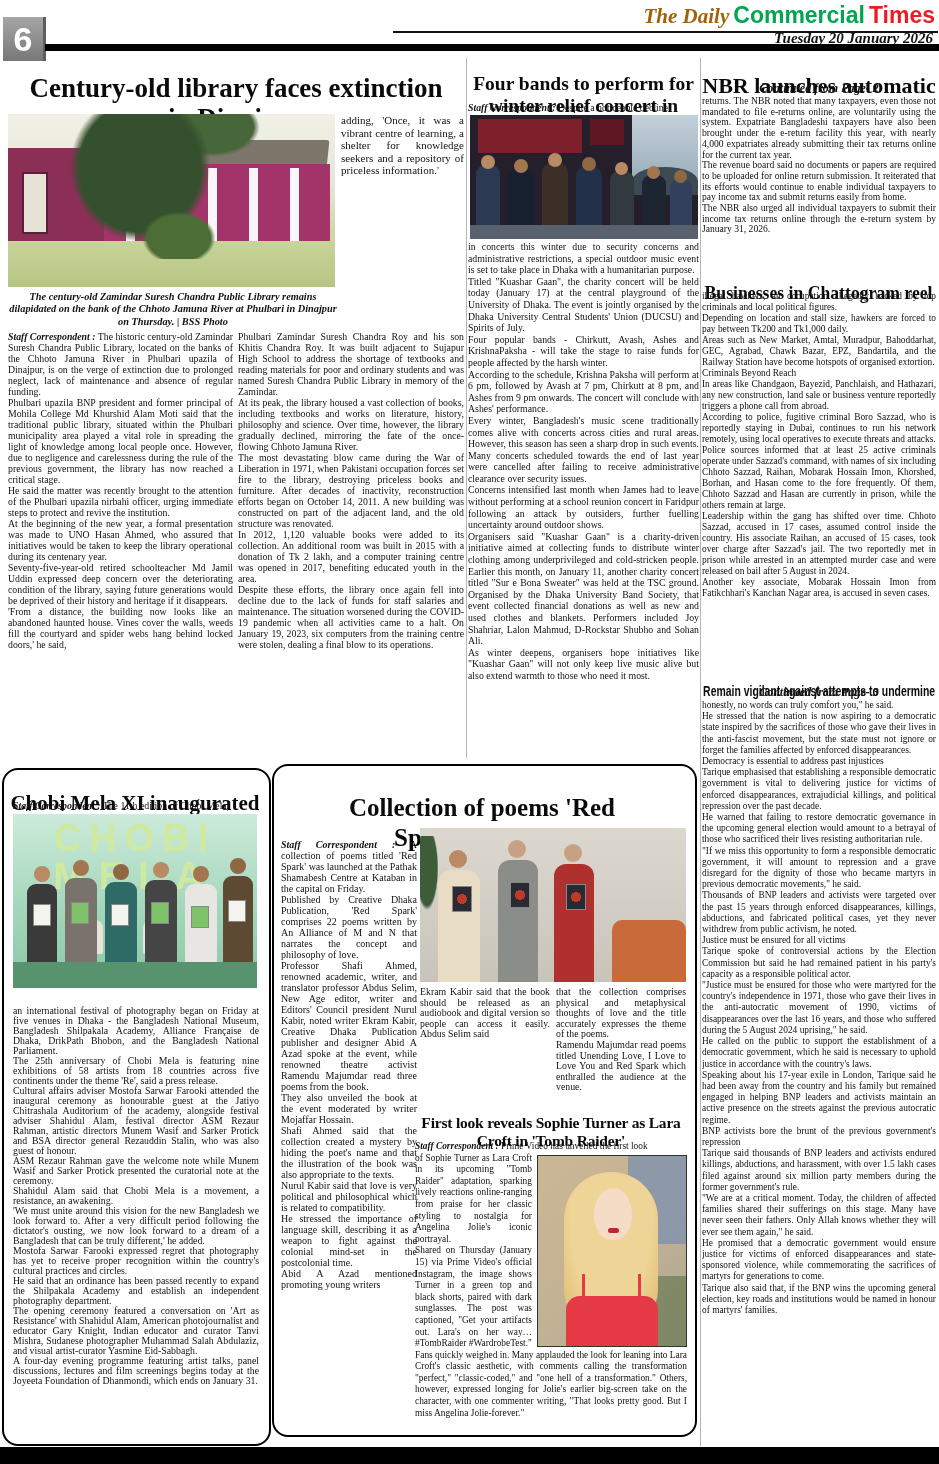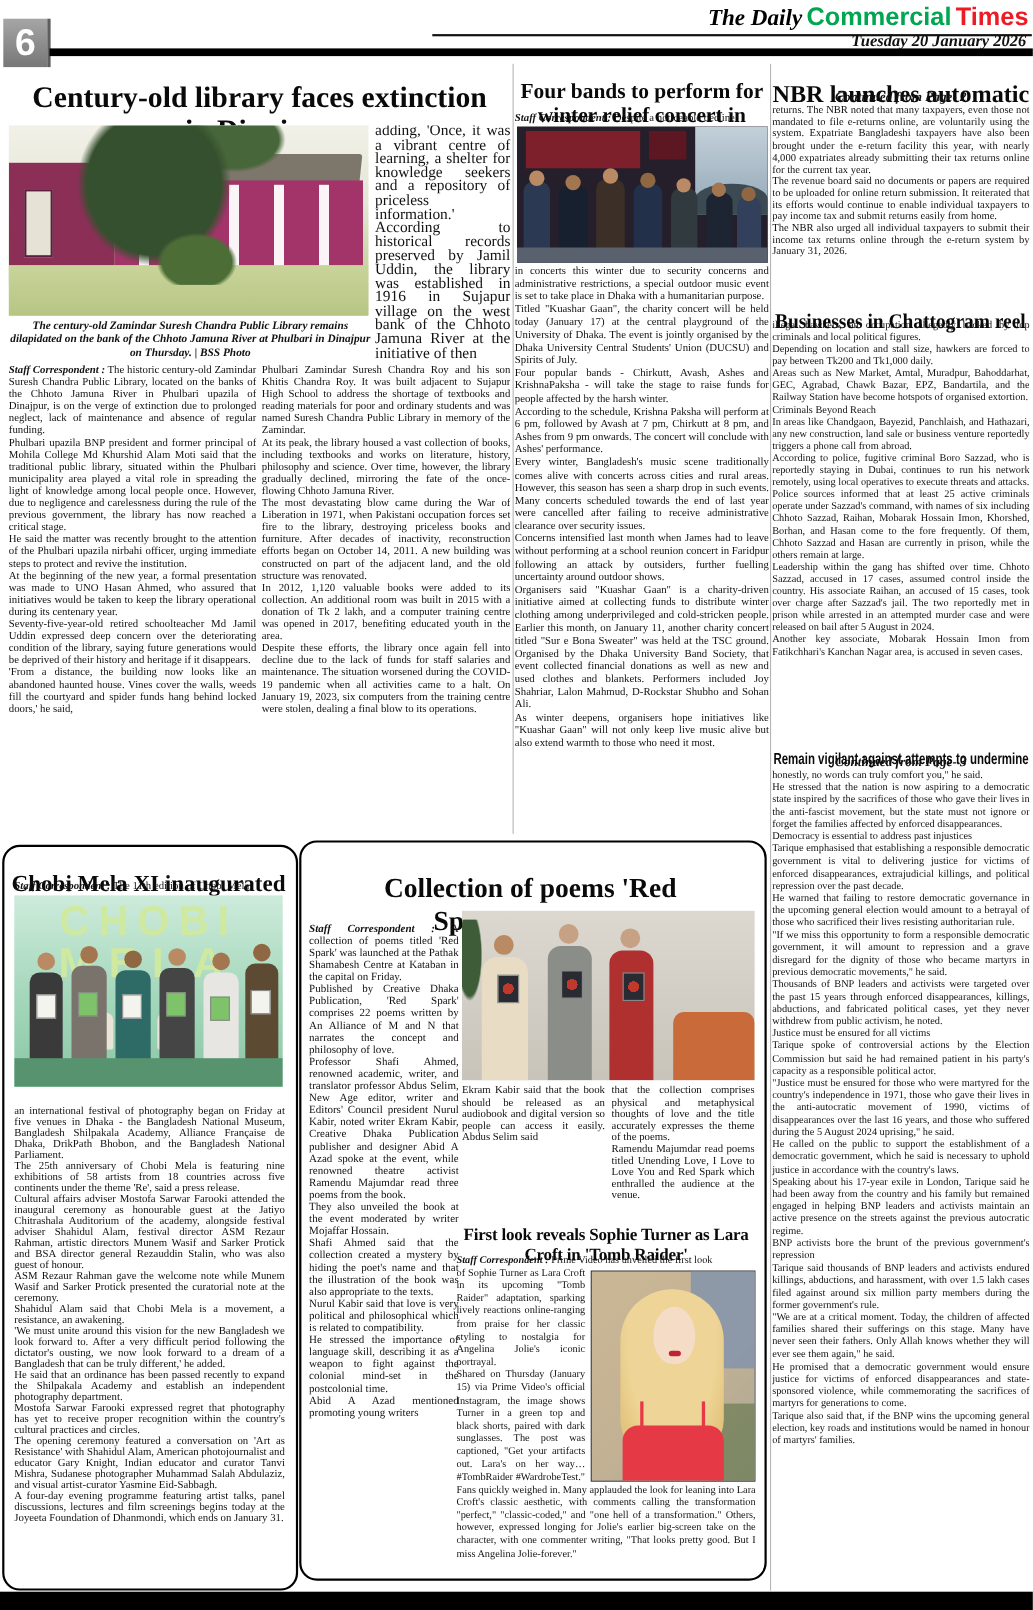--- a/index.html
+++ b/index.html
@@ -15,21 +15,21 @@
   .photo{overflow:hidden;background:#ccc;}
   .fig{position:absolute;border-radius:9px 9px 0 0;}
   .head{position:absolute;border-radius:50%;}
   .book{position:absolute;background:#f4f4ee;border:1px solid #888;}
 
   
   #pgnum{left:3px;top:17px;width:40px;height:44px;background:linear-gradient(180deg,#a6a6a6,#777);
          color:#fff;font:bold 34px/44px "Liberation Sans",sans-serif;text-align:center;
          border-right:3px solid #5e5e5e;}
   #masthead{right:4px;top:2px;text-align:right;white-space:nowrap;}
-  #mast-prefix{font:bold italic 21px "Liberation Serif",serif;font-style:italic;color:#000000;margin-top:20px;}
+  #mast-prefix{font:bold italic 21px "Liberation Serif",serif;font-style:italic;color:#a16207;margin-top:20px;}
   #mast-green,#mast-red{font:bold 23px "Liberation Sans",sans-serif;}
   #mast-rule{left:393px;top:31px;width:545px;height:2px;background:#111;}
   #issue-date{right:6px;top:30px;font:bold 15px "Liberation Serif",serif;font-style:italic;}
   #top-bar{left:45px;top:44px;width:894px;height:7px;background:#000;}
   #bottom-bar{left:0;top:1447px;width:939px;height:17px;background:#000;}
   #rule1{left:466px;top:58px;height:700px;}
   #rule2{left:700px;top:58px;height:1388px;}
 
   
   #lib-h{left:26px;top:56px;width:420px;font-size:27px;line-height:1.1;}
@@ -43,21 +43,21 @@
   .lp-door{position:absolute;left:14px;top:58px;width:22px;height:58px;background:#e7e2d6;border:2px solid #5a1f3c;}
   .lp-tree1{position:absolute;left:52px;top:-8px;width:160px;height:146px;
      background:radial-gradient(ellipse at 50% 42%,#35502e 0 54%,rgba(0,0,0,0) 62%);}
   .lp-tree2{position:absolute;left:150px;top:-22px;width:110px;height:70px;
      background:radial-gradient(ellipse at 50% 50%,#47663a 0 52%,rgba(0,0,0,0) 60%);}
   .lp-palmtrunk{position:absolute;left:208px;top:-4px;width:4px;height:40px;background:#6d6a58;}
   .lp-grass{position:absolute;left:0;bottom:0;width:100%;height:46px;
      background:linear-gradient(180deg,#c8d49a,#b7c583);}
   .lp-bush{position:absolute;left:128px;bottom:28px;width:86px;height:52px;
      background:radial-gradient(ellipse at 50% 60%,#4c6d36 0 52%,rgba(0,0,0,0) 60%);}
-  #lib-side{left:341px;top:114px;width:123px;height:216px;font-size:14px;line-height:12.6px;}
+  #lib-side{left:341px;top:114px;width:123px;height:216px;font-size:11px;line-height:12.6px;}
   #lib-caption{left:8px;top:291px;width:330px;font-weight:bold;font-style:italic;
      font-size:10.3px;line-height:1.2;text-align:center;}
   #lib-col1{left:8px;top:331px;width:225px;height:430px;font-size:9.8px;line-height:11px;}
   #lib-col2{left:238px;top:331px;width:226px;height:376px;font-size:9.8px;line-height:11px;}
 
   
   #con-h{left:468px;top:57px;width:231px;font-size:19.5px;line-height:1.12;}
   #con-byline{left:468px;top:102px;width:231px;font-size:9.8px;white-space:nowrap;overflow:hidden;}
   #con-photo{left:470px;top:115px;width:228px;height:124px;background:#241f2b;}
   .cp-sky{position:absolute;right:0;top:0;width:66px;height:80px;background:linear-gradient(180deg,#c3d0da,#93a7b6);}
@@ -137,31 +137,30 @@
   <div class="lp-leftwall"></div>
   <div class="lp-door"></div>
   <div class="lp-palmtrunk"></div>
   <div class="lp-tree2"></div>
   <div class="lp-tree1"></div>
   <div class="lp-grass"></div>
   <div class="lp-bush"></div>
 </div>
 <div class="abs body-col" id="lib-side">
     <p class="para">adding, 'Once, it was a vibrant centre of learning, a shelter for knowledge seekers and a repository of priceless information.'</p>
-    <p class="para">According to historical records preserved by Jamil Uddin, the library was established in 1916 in Sujapur village on the west bank of the Chhoto Jamuna River at the initiative of then</p>
   </div>
 <div class="abs" id="lib-caption">The century-old Zamindar Suresh Chandra Public Library remains dilapidated on the bank of the Chhoto Jamuna River at Phulbari in Dinajpur on Thursday. | BSS Photo</div>
 <div class="abs body-col" id="lib-col1">
   <p class="para"><span class="byl">Staff Correspondent :</span><span> The historic century-old Zamindar Suresh Chandra Public Library, located on the banks of the Chhoto Jamuna River in Phulbari upazila of Dinajpur, is on the verge of extinction due to prolonged neglect, lack of maintenance and absence of regular funding.</span></p>
   <div>
       <p class="para">Phulbari upazila BNP president and former principal of Mohila College Md Khurshid Alam Moti said that the traditional public library, situated within the Phulbari municipality area played a vital role in spreading the light of knowledge among local people once. However, due to negligence and carelessness during the rule of the previous government, the library has now reached a critical stage.</p>
       <p class="para">He said the matter was recently brought to the attention of the Phulbari upazila nirbahi officer, urging immediate steps to protect and revive the institution.</p>
       <p class="para">At the beginning of the new year, a formal presentation was made to UNO Hasan Ahmed, who assured that initiatives would be taken to keep the library operational during its centenary year.</p>
       <p class="para">Seventy-five-year-old retired schoolteacher Md Jamil Uddin expressed deep concern over the deteriorating condition of the library, saying future generations would be deprived of their history and heritage if it disappears.</p>
-      <p class="para">'From a distance, the building now looks like an abandoned haunted house.  Vines cover the walls, weeds fill the courtyard and spider funds hang behind locked doors,' he said,</p>
+      <p class="para">'From a distance, the building now looks like an abandoned haunted house.  Vines cover the walls, weeds fill the courtyard and spider webs hang behind locked doors,' he said,</p>
     </div>
 </div>
 <div class="abs body-col" id="lib-col2">
     <p class="para">Phulbari Zamindar Suresh Chandra Roy and his son Khitis Chandra Roy. It was built adjacent to Sujapur High School to address the shortage of textbooks and reading materials for poor and ordinary students and was named Suresh Chandra Public Library in memory of the Zamindar.</p>
     <p class="para">At its peak, the library housed a vast collection of books, including textbooks and works on literature, history, philosophy and science. Over time, however, the library gradually declined, mirroring the fate of the once-flowing Chhoto Jamuna River.</p>
     <p class="para">The most devastating blow came during the War of Liberation in 1971, when Pakistani occupation forces set fire to the library, destroying priceless books and furniture. After decades of inactivity, reconstruction efforts began on October 14, 2011. A new building was constructed on part of the adjacent land, and the old structure was renovated.</p>
     <p class="para">In 2012, 1,120 valuable books were added to its collection. An additional room was built in 2015 with a donation of Tk 2 lakh, and a computer training centre was opened in 2017, benefiting educated youth in the area.</p>
     <p class="para">Despite these efforts, the library once again fell into decline due to the lack of funds for staff salaries and maintenance. The situation worsened during the COVID-19 pandemic when all activities came to a halt. On January 19, 2023, six computers from the training centre were stolen, dealing a final blow to its operations.</p>
   </div>
 
@@ -278,22 +277,22 @@
   <div class="book" style="left:215px;bottom:66px;width:16px;height:20px;"></div>
   <div class="ch-floor"></div>
 </div>
 <div class="abs body-col" id="chobi-body">
     <p class="para">an international festival of photography began on Friday at five venues in Dhaka - the Bangladesh National Museum, Bangladesh Shilpakala Academy, Alliance Française de Dhaka, DrikPath Bhobon, and the Bangladesh National Parliament.</p>
     <p class="para">The 25th anniversary of Chobi Mela is featuring nine exhibitions of 58 artists from 18 countries across five continents under the theme 'Re', said a press release.</p>
     <p class="para">Cultural affairs adviser Mostofa Sarwar Farooki attended the inaugural ceremony as honourable guest at the Jatiyo Chitrashala Auditorium of the academy, alongside festival adviser Shahidul Alam, festival director ASM Rezaur Rahman, artistic directors Munem Wasif and Sarker Protick and BSA director general Rezauddin Stalin, who was also guest of honour.</p>
     <p class="para">ASM Rezaur Rahman gave the welcome note while Munem Wasif and Sarker Protick presented the curatorial note at the ceremony.</p>
     <p class="para">Shahidul Alam said that Chobi Mela is a movement, a resistance, an awakening.</p>
     <p class="para">'We must unite around this vision for the new Bangladesh we look forward to. After a very difficult period following the dictator's ousting, we now look forward to a dream of a Bangladesh that can be truly different,' he added.</p>
+    <p class="para">Mostofa Sarwar Farooki expressed regret that photography has yet to receive proper recognition within the country's cultural practices and circles.</p>
     <p class="para">He said that an ordinance has been passed recently to expand the Shilpakala Academy and establish an independent photography department.</p>
-    <p class="para">Mostofa Sarwar Farooki expressed regret that photography has yet to receive proper recognition within the country's cultural practices and circles.</p>
     <p class="para">The opening ceremony featured a conversation on 'Art as Resistance' with Shahidul Alam, American photojournalist and educator Gary Knight, Indian educator and curator Tanvi Mishra, Sudanese photographer Muhammad Salah Abdulaziz, and visual artist-curator Yasmine Eid-Sabbagh.</p>
     <p class="para">A four-day evening programme featuring artist talks, panel discussions, lectures and film screenings begins today at the Joyeeta Foundation of Dhanmondi, which ends on January 31.</p>
   </div>
 
 <div class="abs" id="rs-box"></div>
 <h2 class="abs headline" id="rs-h">Collection of poems 'Red Spark' launched</h2>
 <div class="abs body-col" id="rs-col1">
   <p class="para"><span class="byl">Staff Correspondent :</span><span> A collection of poems titled 'Red Spark' was launched at the Pathak Shamabesh Centre at Kataban in the capital on Friday.</span></p>
   <div>
       <p class="para">Published by Creative Dhaka Publication, 'Red Spark' comprises 22 poems written by An Alliance of M and N that narrates the concept and philosophy of love.</p>

